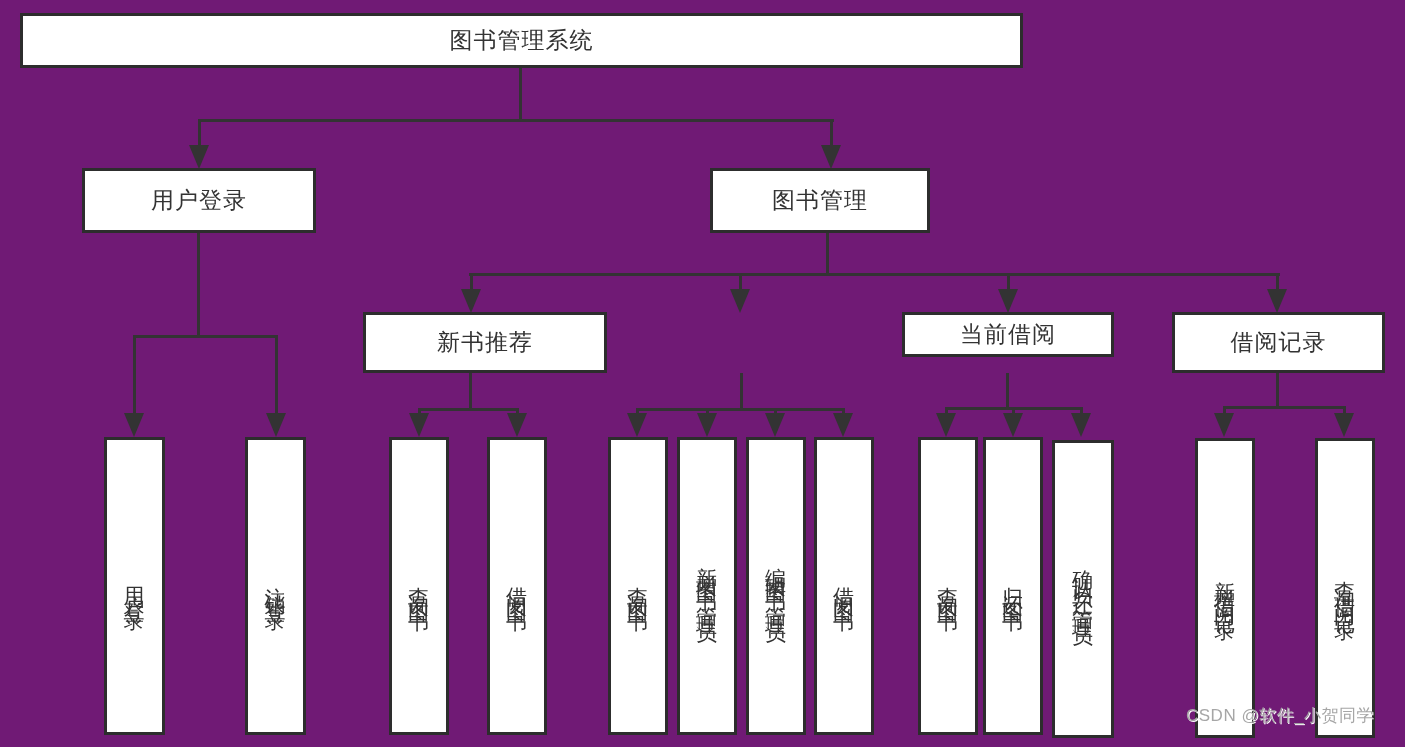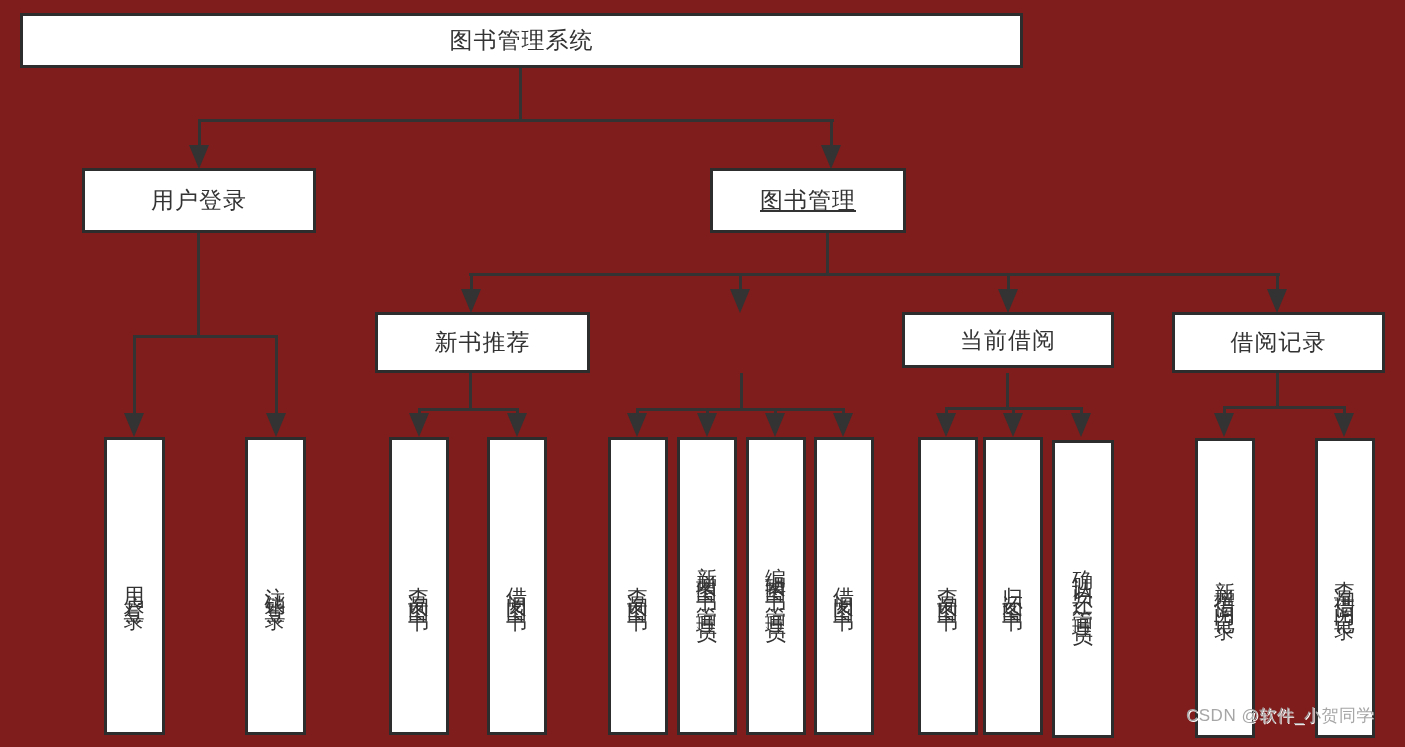--- a/index.html
+++ b/index.html
@@ -1,17 +1,17 @@
 <!DOCTYPE html>
 <html><head>
 <meta charset="utf-8">
 <style>
   html,body{margin:0;padding:0;background:#ffffff;}
   body{font-family:"Liberation Sans","DejaVu Sans",sans-serif;}
-  .canvas{position:relative;width:1405px;height:747px;background:#7f1d1d;overflow:hidden;}
+  .canvas{position:relative;width:1405px;height:747px;background:#701a75;overflow:hidden;}
   .box{
     position:absolute;box-sizing:border-box;background:#ffffff;
     border:3px solid #2d2d2d;color:#333333;
     display:flex;align-items:center;justify-content:center;
     font-size:23px;letter-spacing:1px;white-space:nowrap;z-index:2;
   }
   .vbox{
     writing-mode:vertical-rl;text-orientation:mixed;
     font-size:21px;letter-spacing:8px;line-height:1;
   }
@@ -28,24 +28,24 @@
   }
 </style>
 </head>
 <body>
 
 <div class="canvas">
 
   <div class="box" style="left:20px;top:13px;width:1003px;height:55px;">图书管理系统</div>
 
   <div class="box" style="left:82px;top:168px;width:234px;height:65px;">用户登录</div>
-  <div class="box" style="left:710px;top:168px;width:196px;height:65px;text-decoration:underline;">图书管理</div>
+  <div class="box" style="left:710px;top:168px;width:220px;height:65px;">图书管理</div>
 
-  <div class="box" style="left:375px;top:312px;width:215px;height:61px;">新书推荐</div>
-  <div class="box" style="left:902px;top:312px;width:212px;height:56px;">当前借阅</div>
+  <div class="box" style="left:363px;top:312px;width:244px;height:61px;">新书推荐</div>
+  <div class="box" style="left:902px;top:312px;width:212px;height:45px;">当前借阅</div>
   <div class="box" style="left:1172px;top:312px;width:213px;height:61px;">借阅记录</div>
 
   <div class="box vbox" style="left:104px;top:437px;width:61px;height:298px;">用户登录</div>
   <div class="box vbox" style="left:245px;top:437px;width:61px;height:298px;">注销登录</div>
 
   <div class="box vbox" style="left:389px;top:437px;width:60px;height:298px;">查询图书</div>
   <div class="box vbox" style="left:487px;top:437px;width:60px;height:298px;">借阅图书</div>
 
   <div class="box vbox" style="left:608px;top:437px;width:60px;height:298px;">查询图书</div>
   <div class="box vbox" style="left:677px;top:437px;width:60px;height:298px;">新增图书（管理员）</div>

